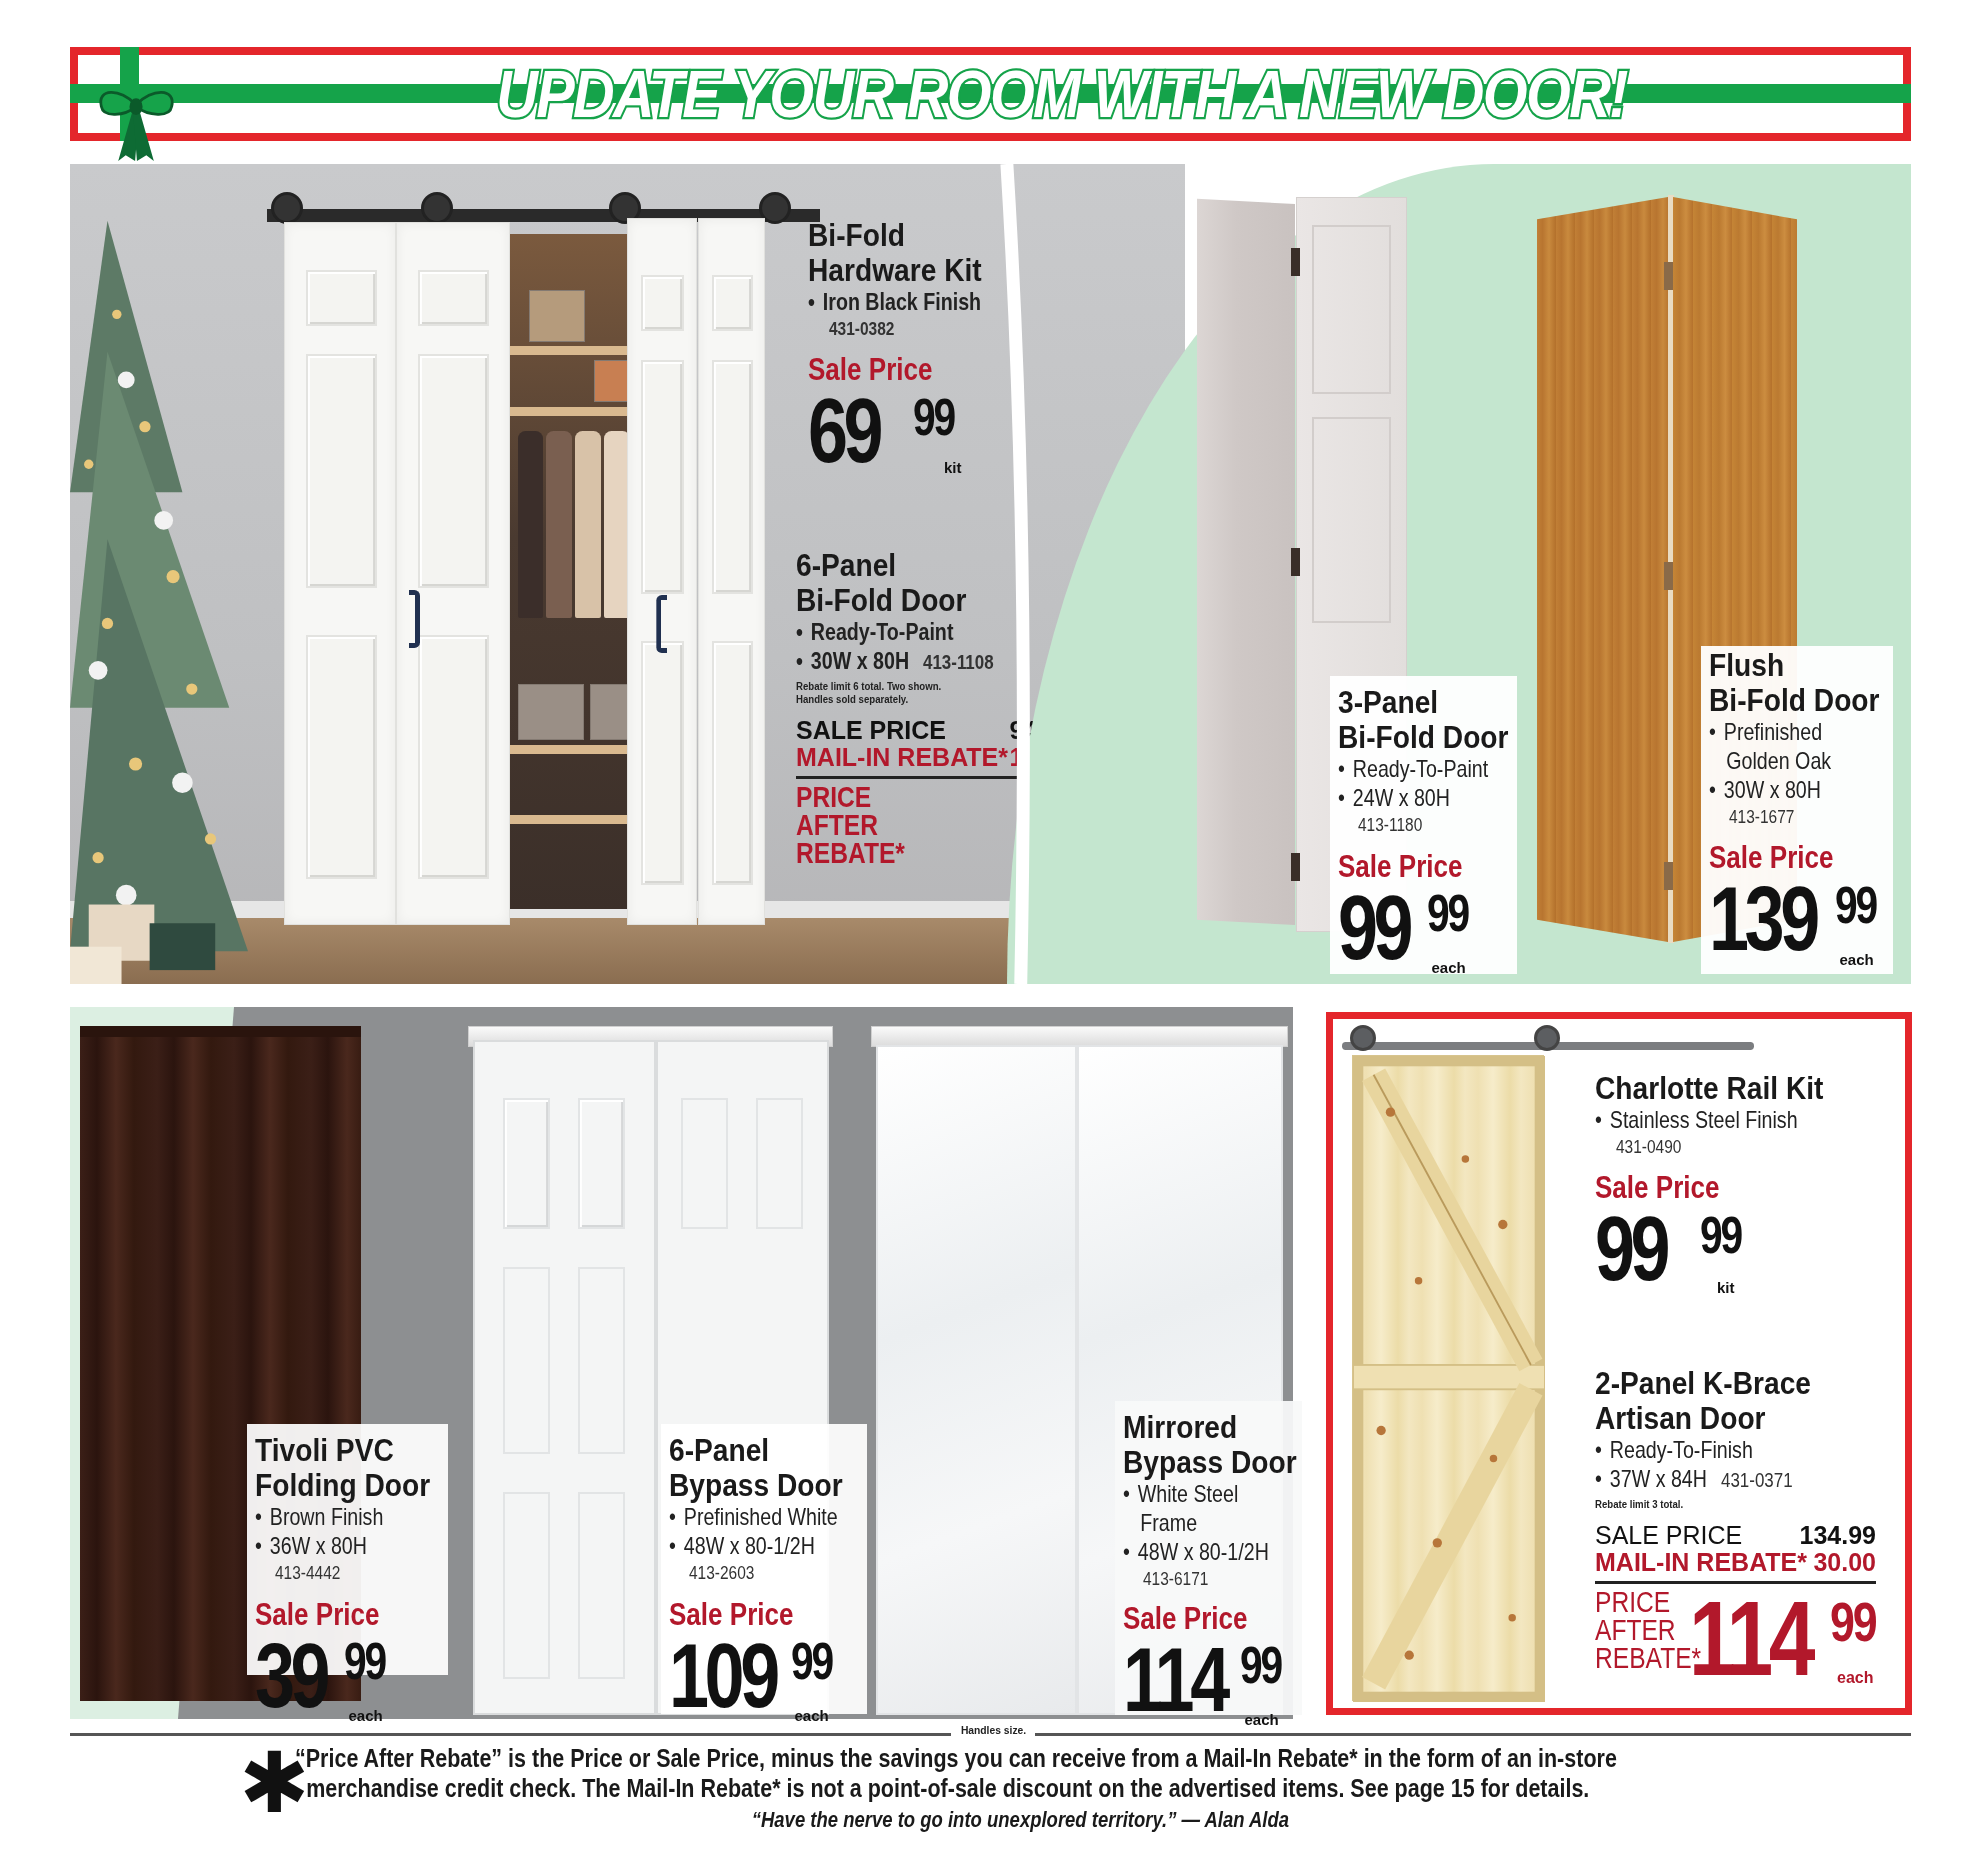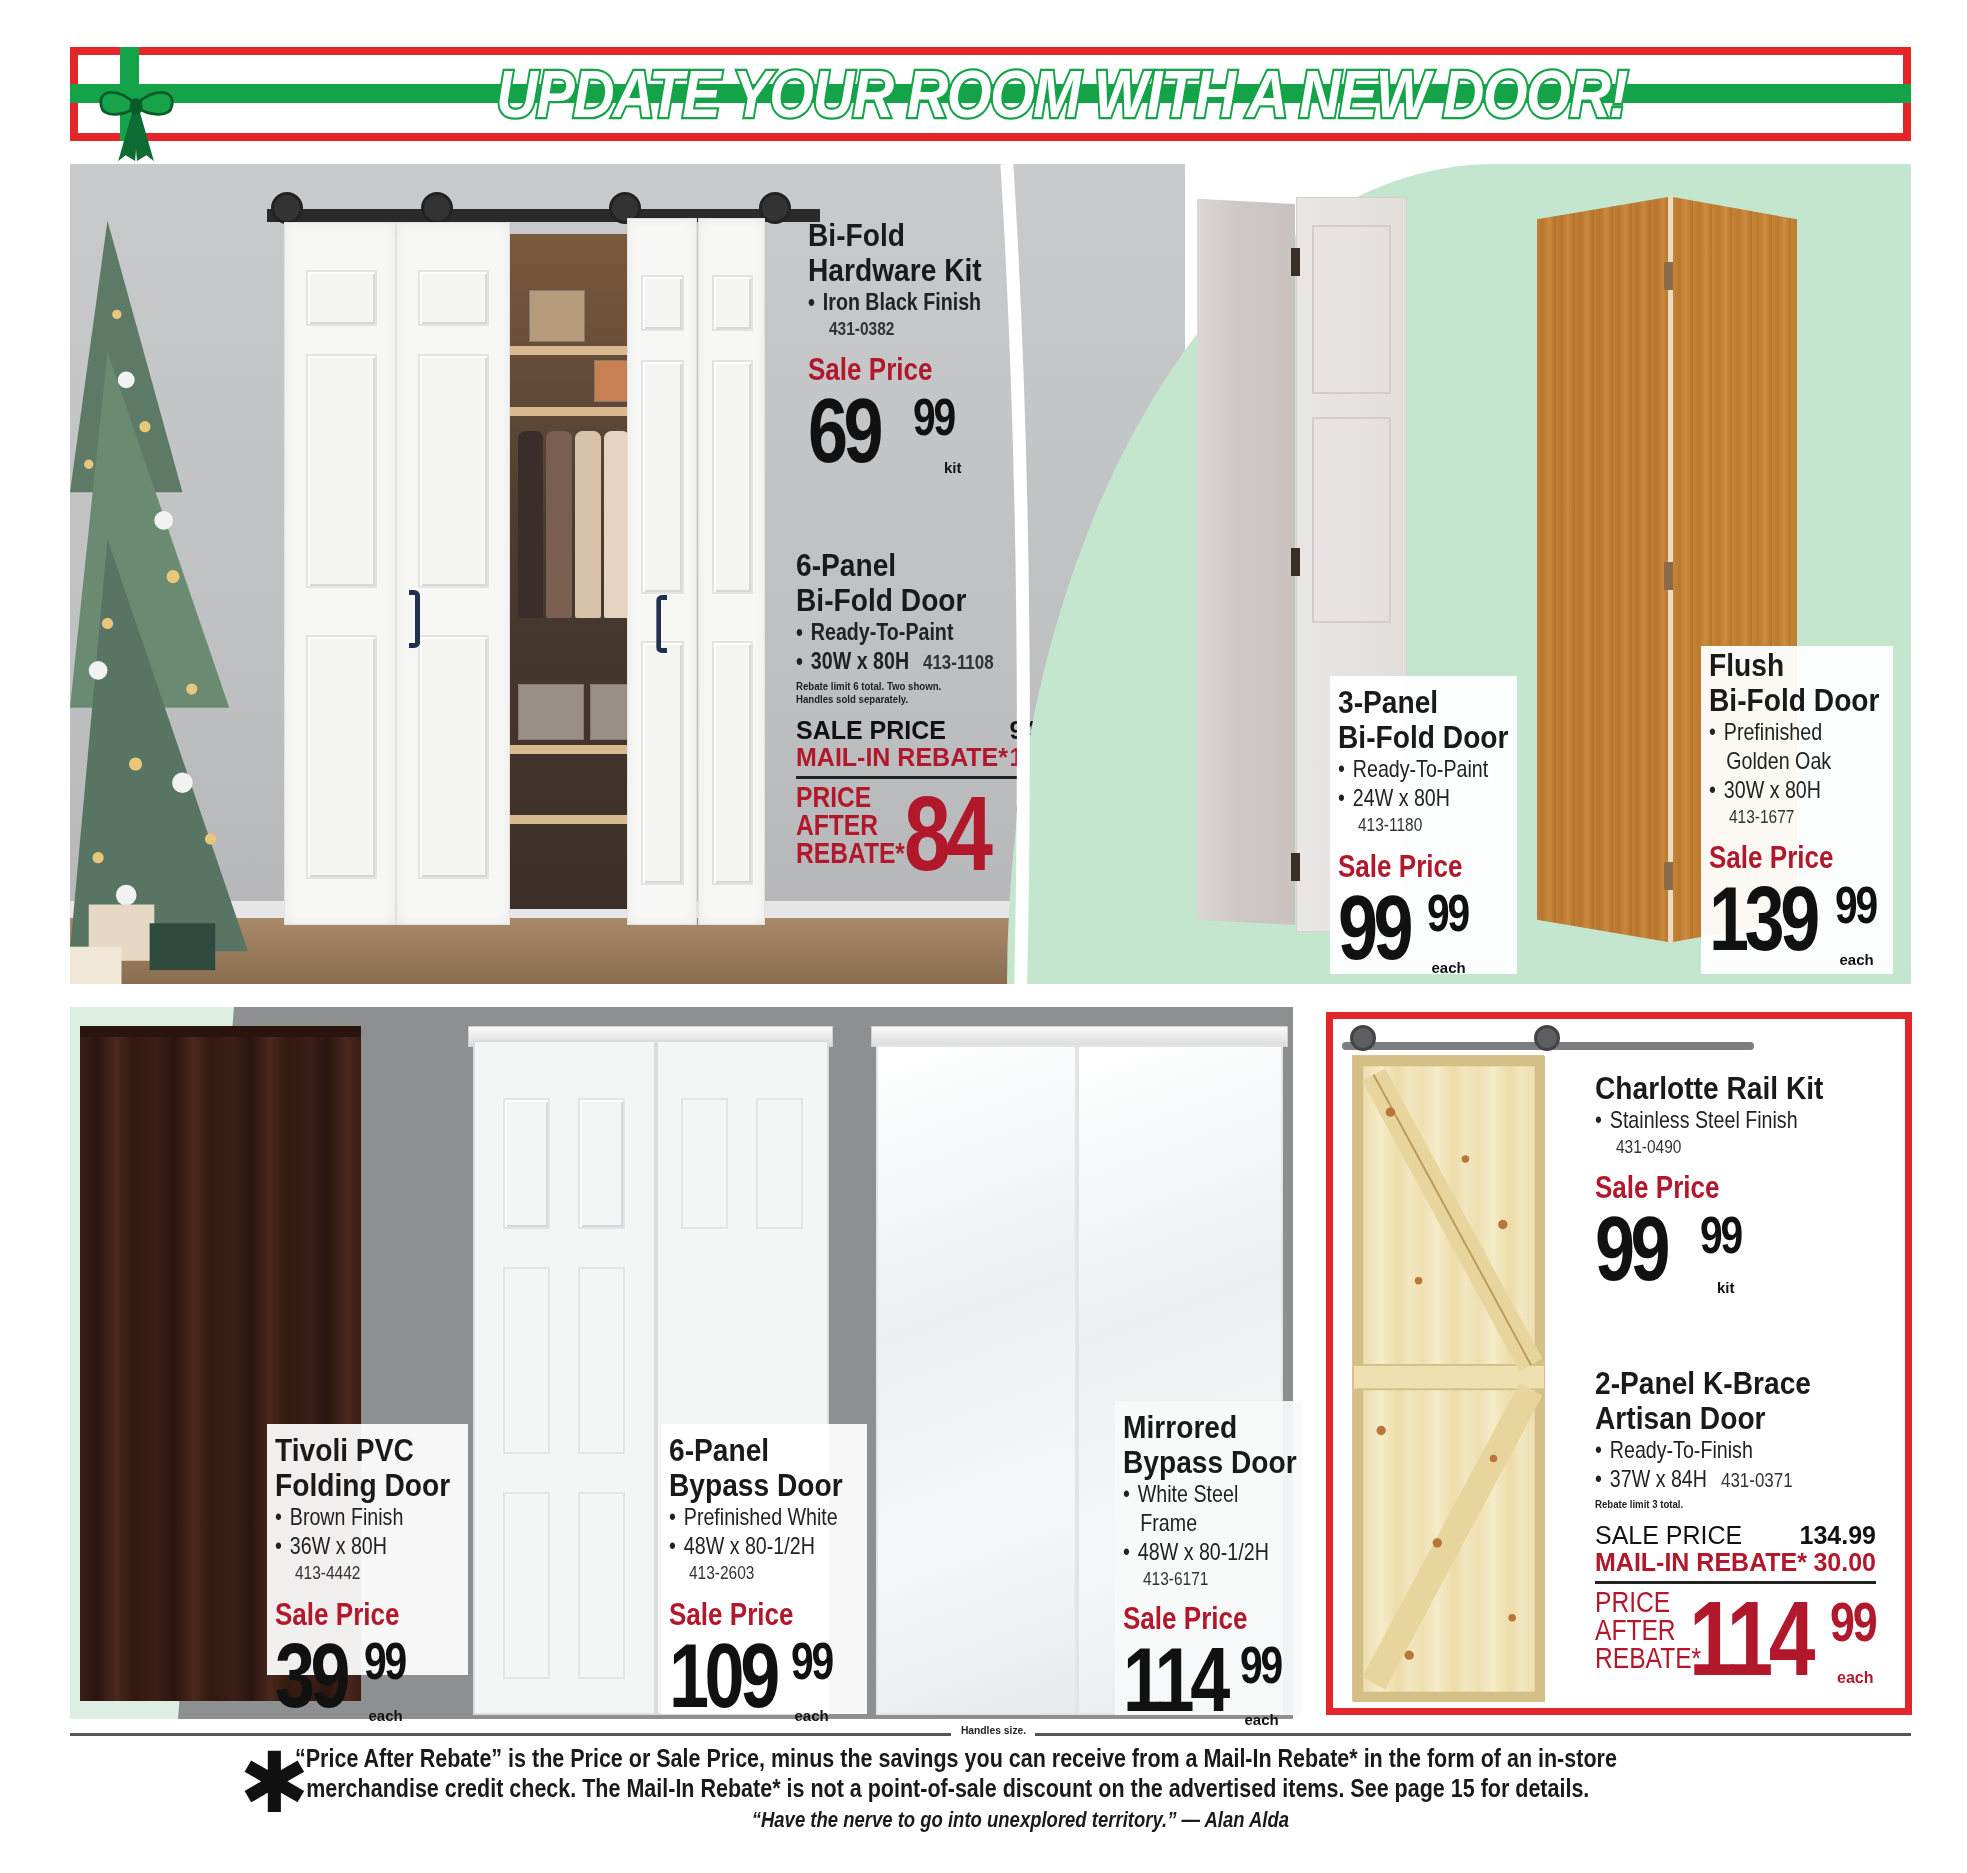--- a/index.html
+++ b/index.html
@@ -222,25 +222,20 @@
       <span>MAIL-IN REBATE*</span>
       <span>10.00</span>
     </div>
     <div class="rule"></div>
     <div class="par">
       <div style="width:108px;">
         <div class="par-label">PRICE</div>
         <div class="par-label">AFTER</div>
         <div class="par-label">REBATE*</div>
       </div>
-      <div class="par-price" style="width:169px;">
-        <span class="dollars">84</span>
-        <span class="cents" style="left:111px;">99</span>
-        <span class="unit" style="left:131px;">each</span>
-      </div>
     </div>
   </div>
 </div>
 
 <div class="panel-mint"></div>
 <svg class="mint-curve" viewBox="0 0 40 875" preserveAspectRatio="none">
   <path d="M15 0 Q 40 400 30 875" stroke="#ffffff" stroke-width="14" fill="none"></path>
 </svg>
 
 <div class="mint-door">
@@ -312,21 +307,21 @@
 </div>
 <div class="bypass" style="left:656px; width:173px;">
   <div style="position:absolute; left:23.4px; top:56px; width:47px; height:131px; border:2.8px solid #e2e4e5;"></div>
   <div style="position:absolute; left:98px; top:56px; width:47px; height:131px; border:2.8px solid #e2e4e5;"></div>
 </div>
 
 <div class="bypass-track" style="left:871px; width:417px;"></div>
 <div class="mirror" style="left:876px; top:1045px; width:201px; height:670px;"></div>
 <div class="mirror" style="left:1077px; top:1045px; width:206px; height:670px;"></div>
 
-<div class="card" style="left:267px; top:1424px; width:201px; height:251px; background:rgba(255,255,255,0.93);">
+<div class="card" style="left:247px; top:1424px; width:201px; height:251px; background:rgba(255,255,255,0.93);">
   <div class="tb" style="left:7.5px; top:9.4px;">
     <div class="title">Tivoli PVC</div>
     <div class="title">Folding Door</div>
     <div class="bullet">Brown Finish</div>
     <div class="bullet">36W x 80H</div>
     <div class="sku">413-4442</div>
     <div class="sale-label" style="margin-top:11.2px;">Sale Price</div>
     <div class="price">
       <span class="dollars">39</span>
       <span class="cents" style="left:89px;">99</span>

